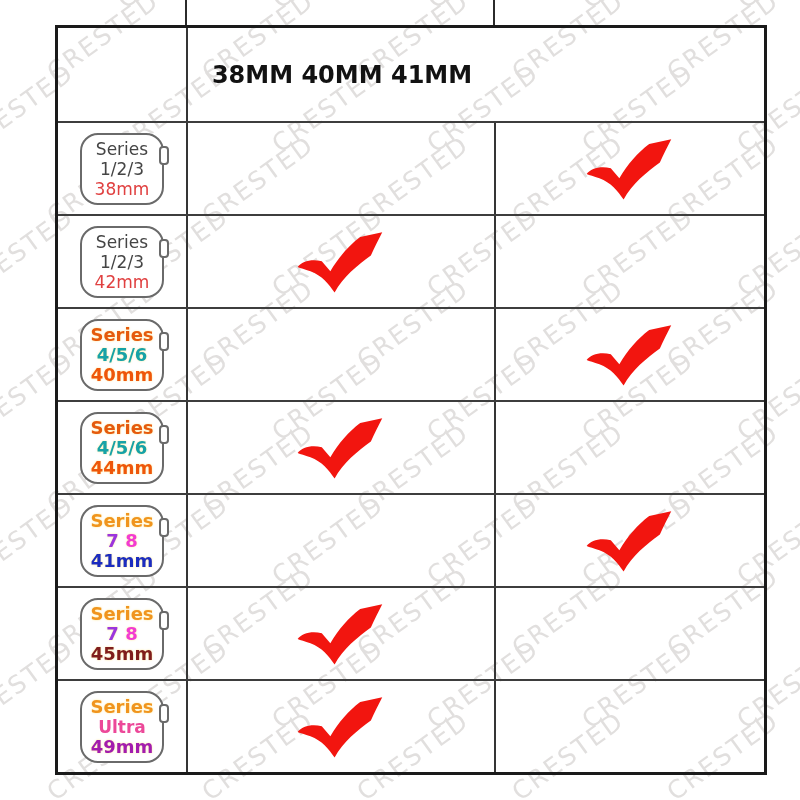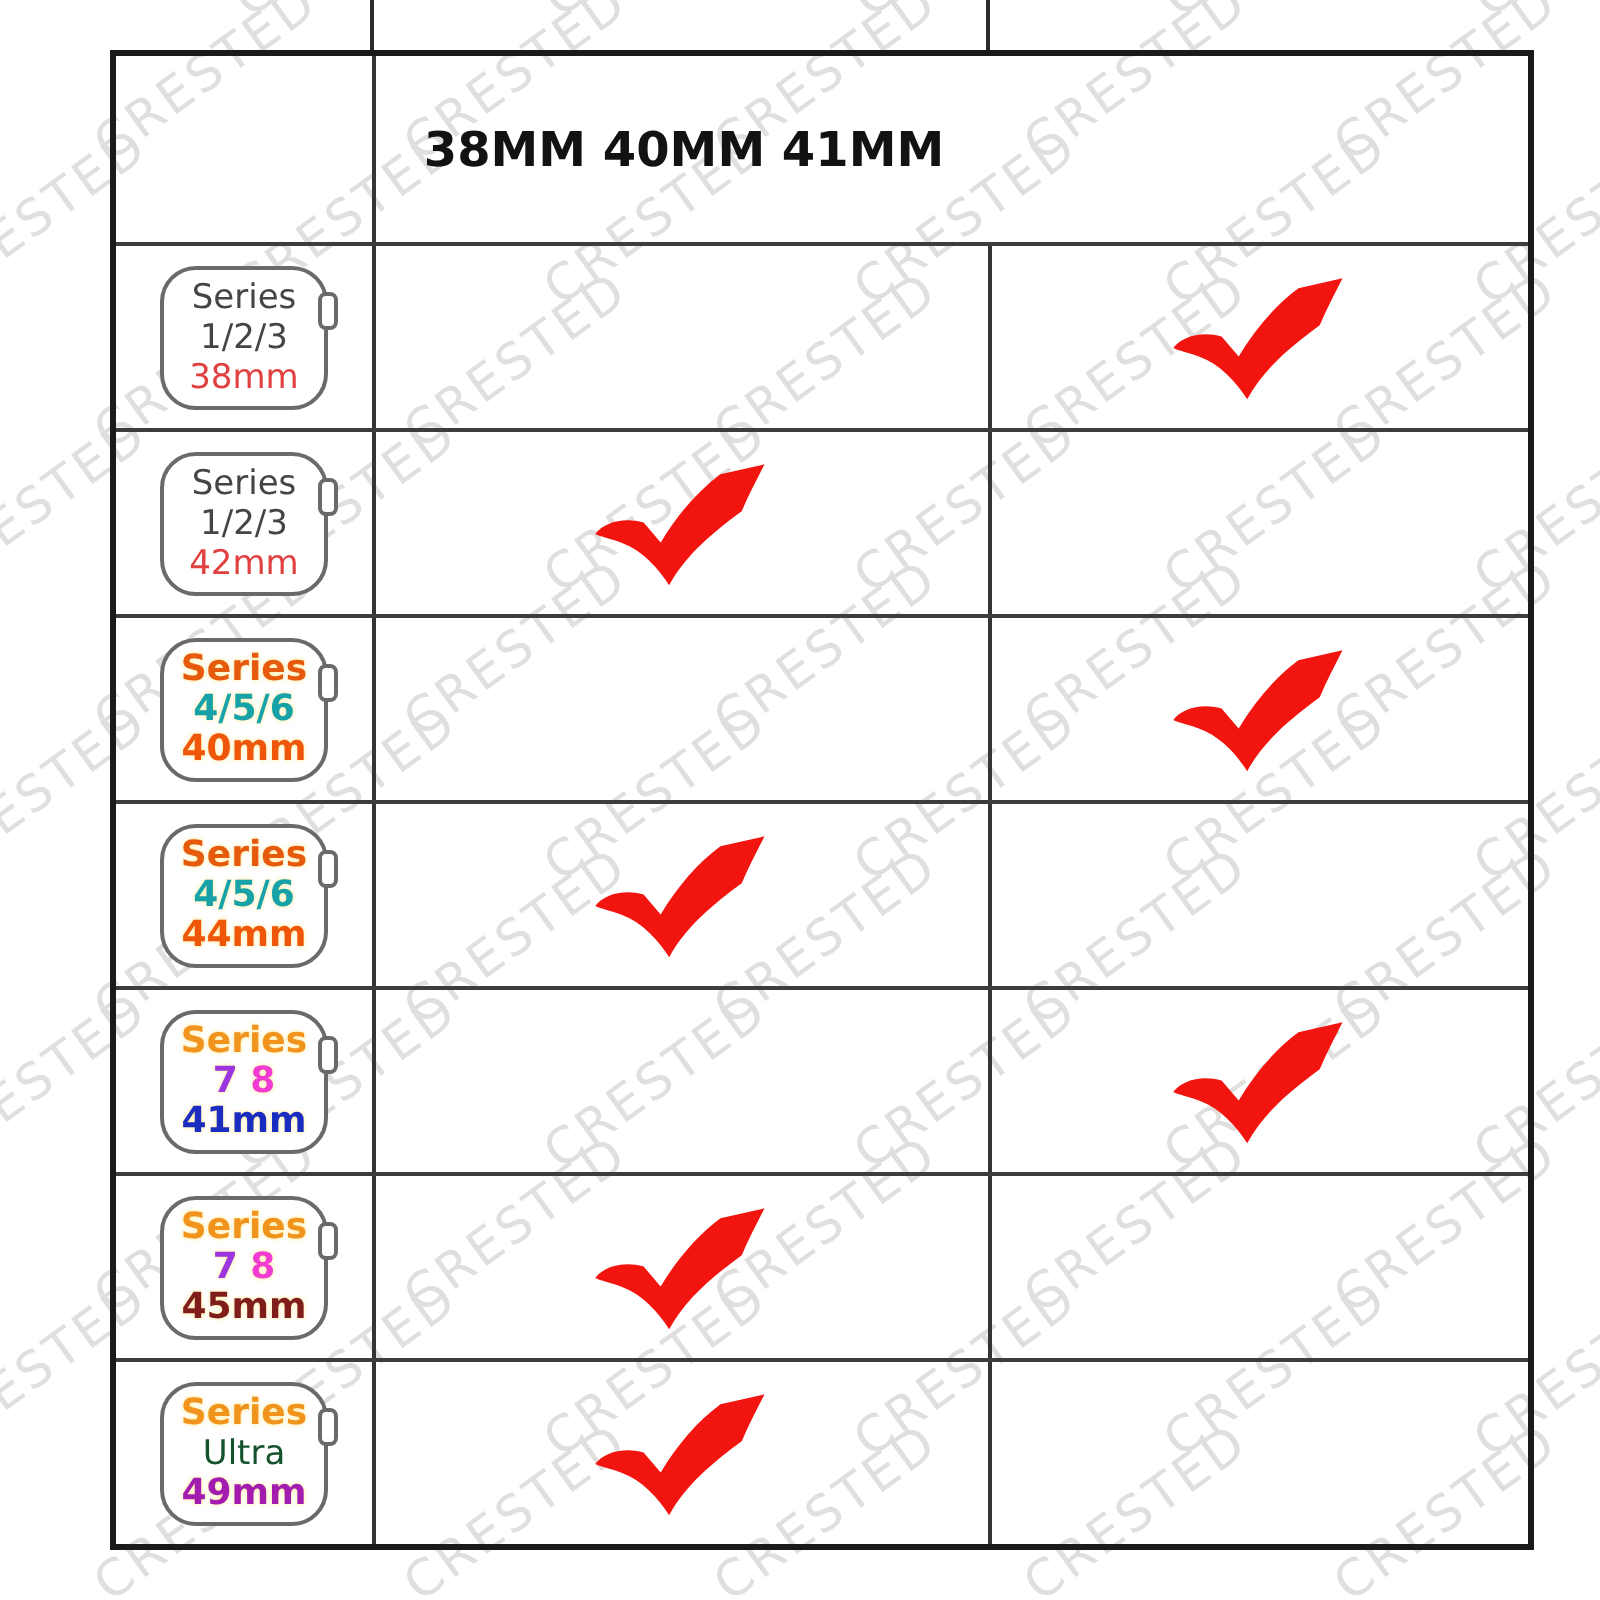--- a/index.html
+++ b/index.html
@@ -235,21 +235,21 @@
           <path d="M4 52 C10 44 24 40 38 44 L50 58 C62 38 76 22 92 10 L123 3 C118 13 112 24 107 36 C88 50 68 66 56 88 C48 76 38 64 22 58 C14 55 8 54 4 52 Z" fill="#f2150f"></path>
         </svg>
       </div>
       <div class="cell c3"></div>
     </div>
     <div class="t-row">
       <div class="cell c1">
         <div class="watch">
           <div class="crown"></div>
           <div class="wl-line"><span class="b" style="color: rgb(240, 148, 30);">Series</span></div>
-          <div class="wl-line"><span style="color: #14532d;">Ultra</span></div>
+          <div class="wl-line"><span style="color: #ec4899; font-weight: bold;">Ultra</span></div>
           <div class="wl-line"><span class="b" style="color: #a21caf;">49mm</span></div>
         </div>
       </div>
       <div class="cell c2">
         <svg viewBox="0 0 130 90" class="chk">
           <path d="M4 52 C10 44 24 40 38 44 L50 58 C62 38 76 22 92 10 L123 3 C118 13 112 24 107 36 C88 50 68 66 56 88 C48 76 38 64 22 58 C14 55 8 54 4 52 Z" fill="#f2150f"></path>
         </svg>
       </div>
       <div class="cell c3"></div>
     </div>

